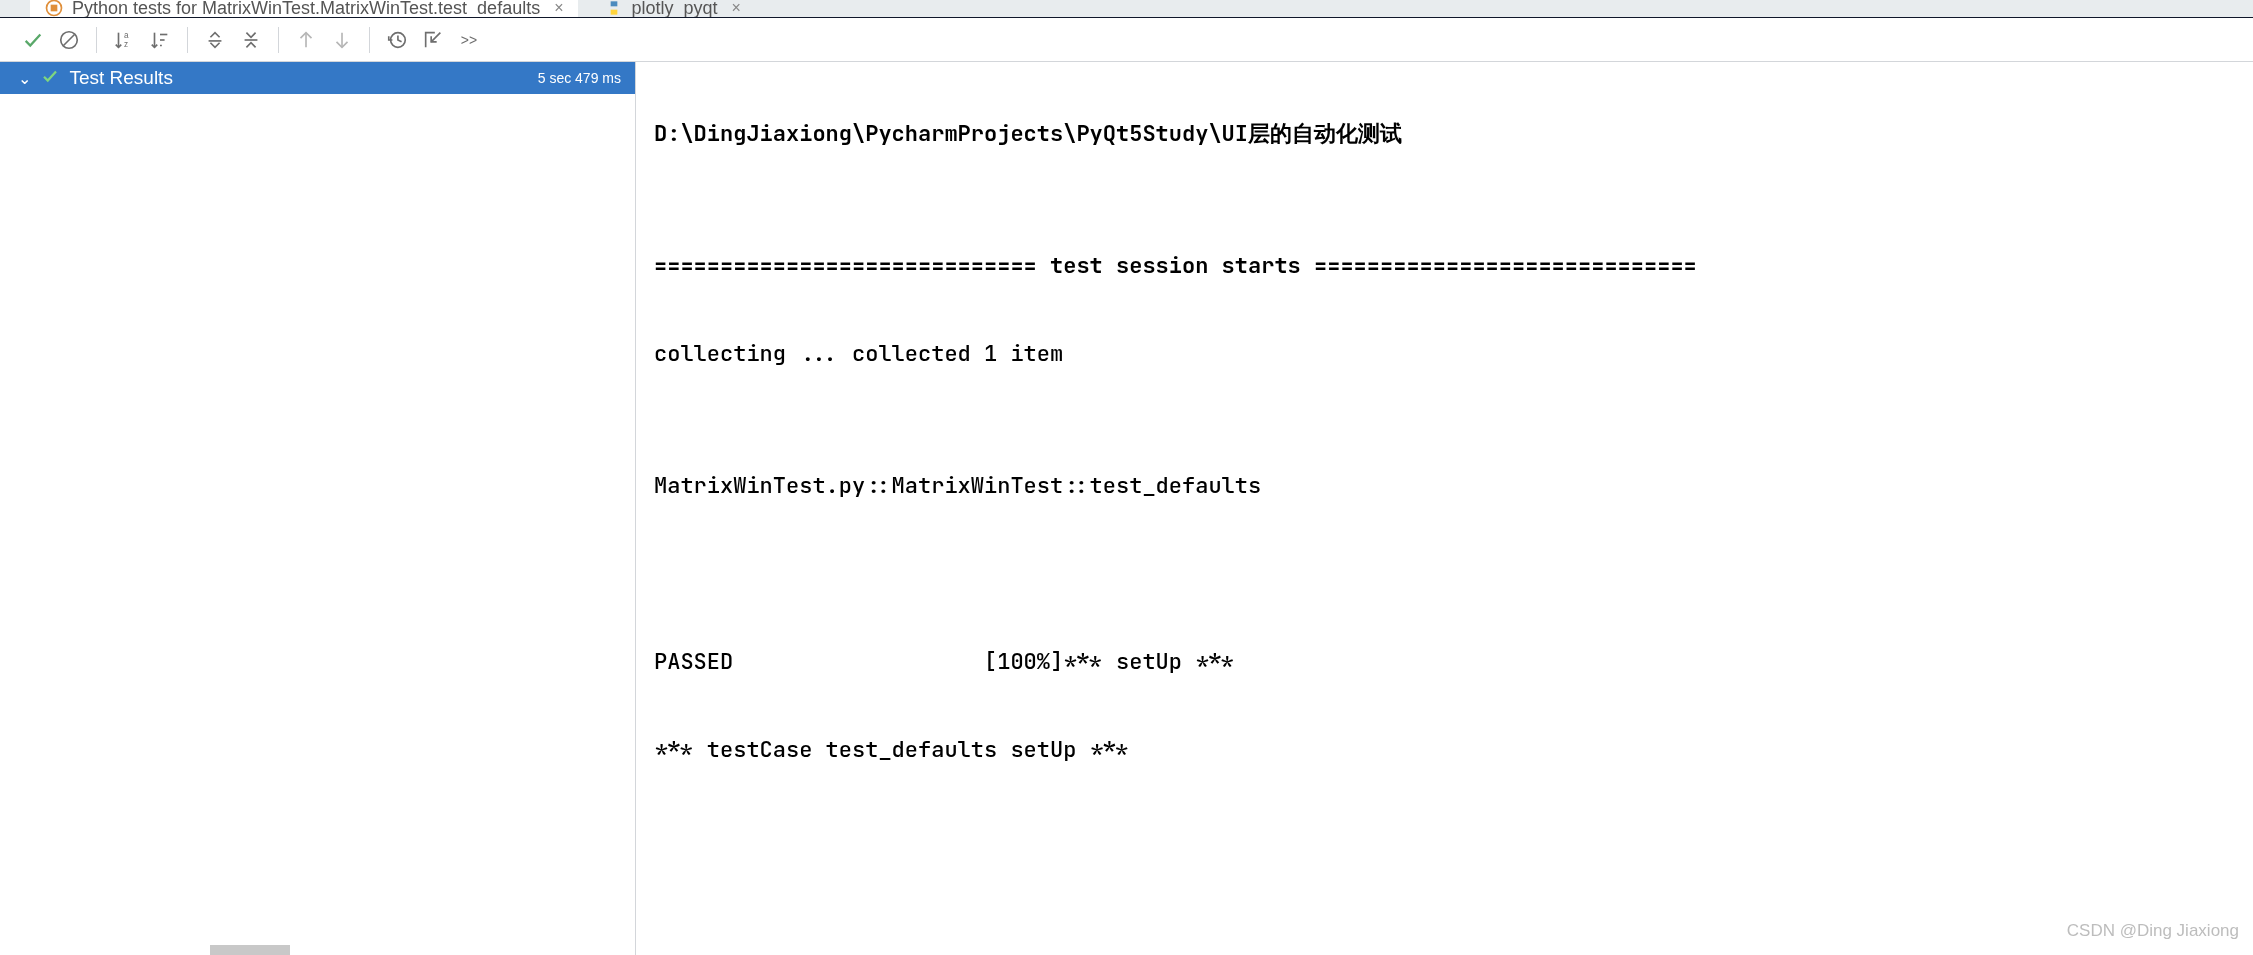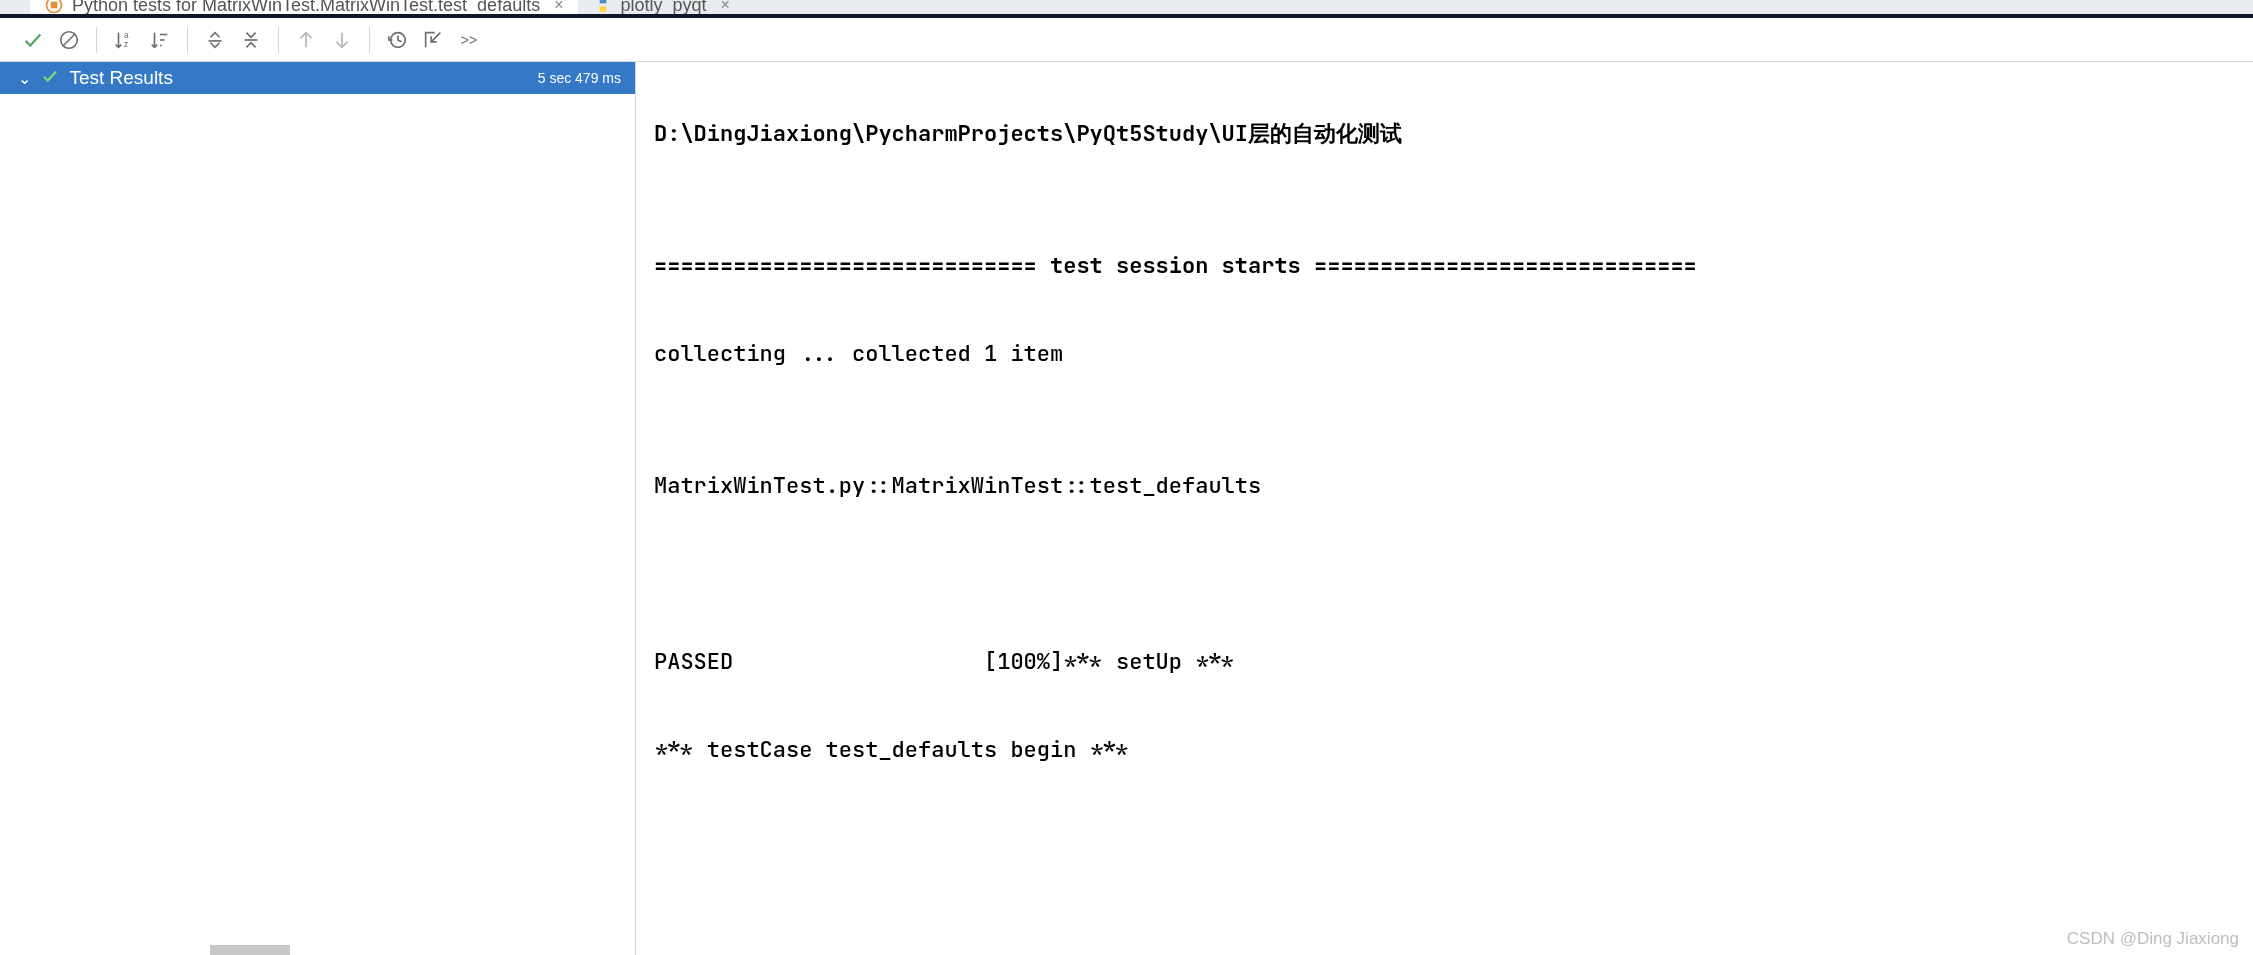--- a/index.html
+++ b/index.html
@@ -13,22 +13,22 @@
   overflow: hidden;
   position: relative;
 }
 
 .tab-bar {
   height: 18px;
   background: #e8ecee;
   display: flex;
   align-items: flex-end;
   padding-left: 30px;
-  gap: 1px;
-  border-bottom: 4px solid #0f172a;
+  gap: 12px;
+  border-bottom: 1px solid #0f172a;
   overflow: hidden;
 }
 .tab {
   display: flex;
   align-items: center;
   gap: 8px;
   padding: 4px 14px;
   font-size: 18px;
   color: #555;
   position: relative;
@@ -122,21 +122,21 @@
   position: absolute;
   bottom: 0;
   left: 210px;
   width: 80px;
   height: 10px;
   background: #c8c8c8;
 }
 
 .watermark {
   position: absolute;
-  bottom: 6px;
+  bottom: 14px;
   right: 14px;
   font-size: 17px;
   color: #bdbdbd;
   font-family: Arial, sans-serif;
 }
 
 .icon-stroke { stroke: #6e6e6e; stroke-width: 1.8; fill: none; }
 </style>
 </head>
 <body>
@@ -260,21 +260,21 @@
   <div class="console-panel">
 <div class="console-line bold">D:\DingJiaxiong\PycharmProjects\PyQt5Study\UI层的自动化测试</div>
 <div class="console-line"></div>
 <div class="console-line bold">============================= test session starts =============================</div>
 <div class="console-line">collecting ... collected 1 item</div>
 <div class="console-line"></div>
 <div class="console-line">MatrixWinTest.py::MatrixWinTest::test_defaults </div>
 <div class="console-line"></div>
 <div class="console-line"></div>
 <div class="console-line">PASSED                   [100%]*** setUp ***</div>
-<div class="console-line">*** testCase test_defaults begin ***</div>
+<div class="console-line">*** testCase test_defaults setUp ***</div>
 
 
 
 
 
 
 
   </div>
 
   <div class="scroll-hint"></div>

